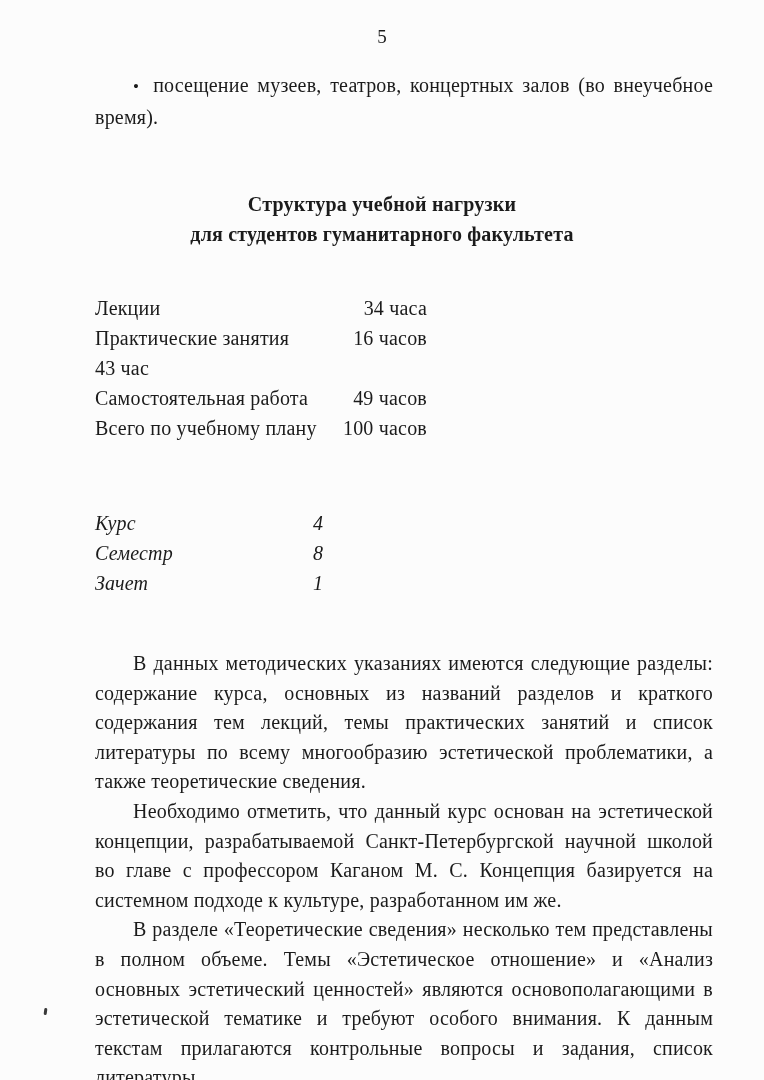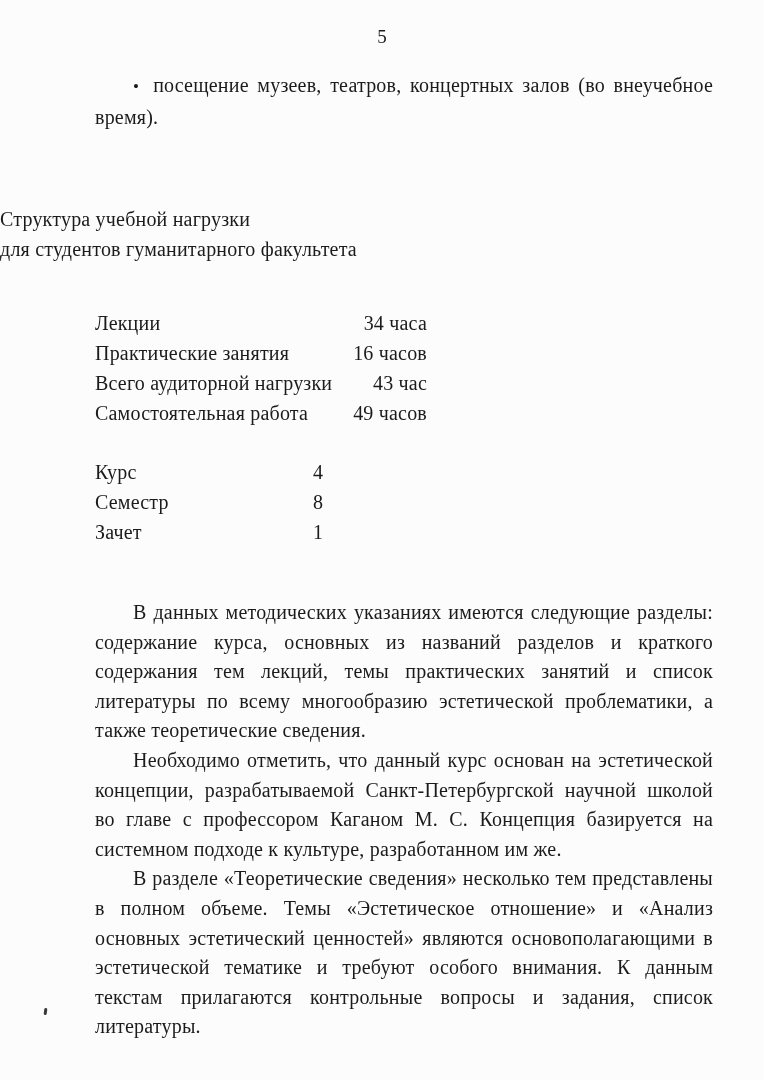--- a/index.html
+++ b/index.html
@@ -25,29 +25,29 @@
     font-size: 19px;
     line-height: 22px;
   }
   .bullet-para {
     text-indent: 38px;
     text-align: justify;
     line-height: 30px;
   }
   .bullet-marker { display: inline; padding-right: 14px; font-size: 17px; }
   .heading {
-    margin: 72px -51px 0 -95px;
-    text-align: left;
-    font-weight: normal;
+    margin: 57px -51px 0 -95px;
+    text-align: center;
+    font-weight: bold;
     line-height: 30px;
   }
   .workload { margin-top: 44px; width: 332px; }
   .wrow { display: flex; justify-content: space-between; line-height: 30px; }
   .wvalue { text-align: left; }
-  .course { margin-top: 29px; }
+  .course { margin-top: 65px; font-style: italic; }
   .crow { display: flex; line-height: 30px; }
   .clabel { width: 218px; }
   .paras { margin-top: 51px; }
   .para {
     text-indent: 38px;
     text-align: justify;
     line-height: 29.6px;
   }
   .scan-speck {
     position: absolute;
@@ -77,26 +77,29 @@
   <div class="workload">
     <div class="wrow">
       <span class="wlabel">Лекции</span>
       <span class="wvalue">34 часа</span>
     </div>
     <div class="wrow">
       <span class="wlabel">Практические занятия</span>
       <span class="wvalue">16 часов</span>
     </div>
     <div class="wrow">
-      <span class="wlabel">Всего аудиторной нагрузки</span>
       <span class="wvalue">43 час</span>
     </div>
     <div class="wrow">
       <span class="wlabel">Самостоятельная работа</span>
       <span class="wvalue">49 часов</span>
+    </div>
+    <div class="wrow">
+      <span class="wlabel">Всего по учебному плану</span>
+      <span class="wvalue">100 часов</span>
     </div>
   </div>
 
   <div class="course">
     <div class="crow">
       <span class="clabel">Курс</span>
       <span class="cvalue">4</span>
     </div>
     <div class="crow">
       <span class="clabel">Семестр</span>

